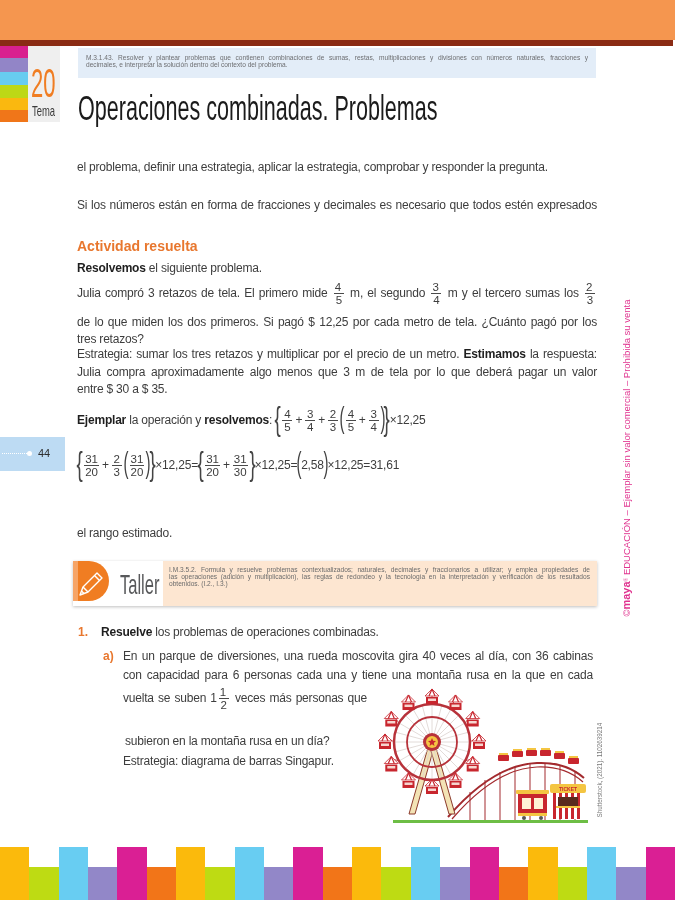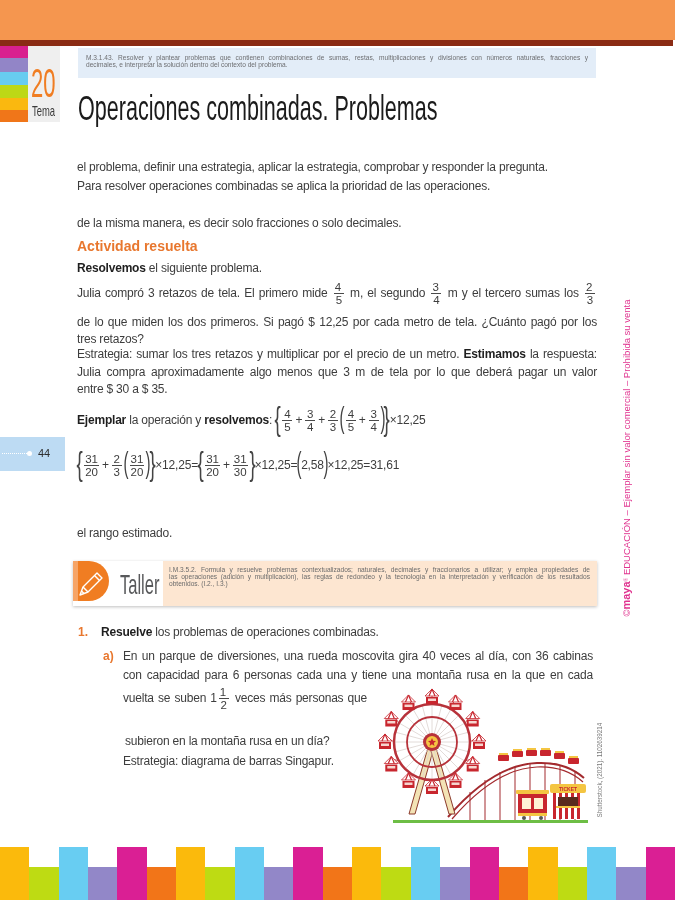--- a/index.html
+++ b/index.html
@@ -107,22 +107,21 @@
   <div class="tema-label">Tema</div>
 
   <div class="competency">
     <span class="tiny-line j">M.3.1.43. Resolver y plantear problemas que contienen combinaciones de sumas, restas, multiplicaciones y divisiones con números naturales, fracciones y</span>
     <span class="tiny-line">decimales, e interpretar la solución dentro del contexto del problema.</span>
   </div>
 
   <div class="title">Operaciones combinadas. Problemas</div>
 
   <div class="line r" style="top:158.5px">el problema, definir una estrategia, aplicar la estrategia, comprobar y responder la pregunta.</div>
-  <div class="line r" style="top:178px">Para resolver operaciones combinadas se aplica la prioridad de las operaciones.</div>
-  <div class="line r" style="top:214.5px">de la misma manera, es decir solo fracciones o solo decimales.</div>
+  <div class="line j" style="top:197px">Si los números están en forma de fracciones y decimales es necesario que todos estén expresados</div>
 
   <div class="heading">Actividad resuelta</div>
   <div class="line r" style="top:260px"><span class="bold">Resolvemos</span><span> el siguiente problema.</span></div>
   <div class="line j" style="top:285px"><span>Julia compró 3 retazos de tela. El primero mide </span><span class="frac">
         <span class="num">4</span>
         <span class="den">5</span>
       </span><span> m, el segundo </span><span class="frac">
         <span class="num">3</span>
         <span class="den">4</span>
       </span><span> m y el tercero sumas los </span><span class="frac">

